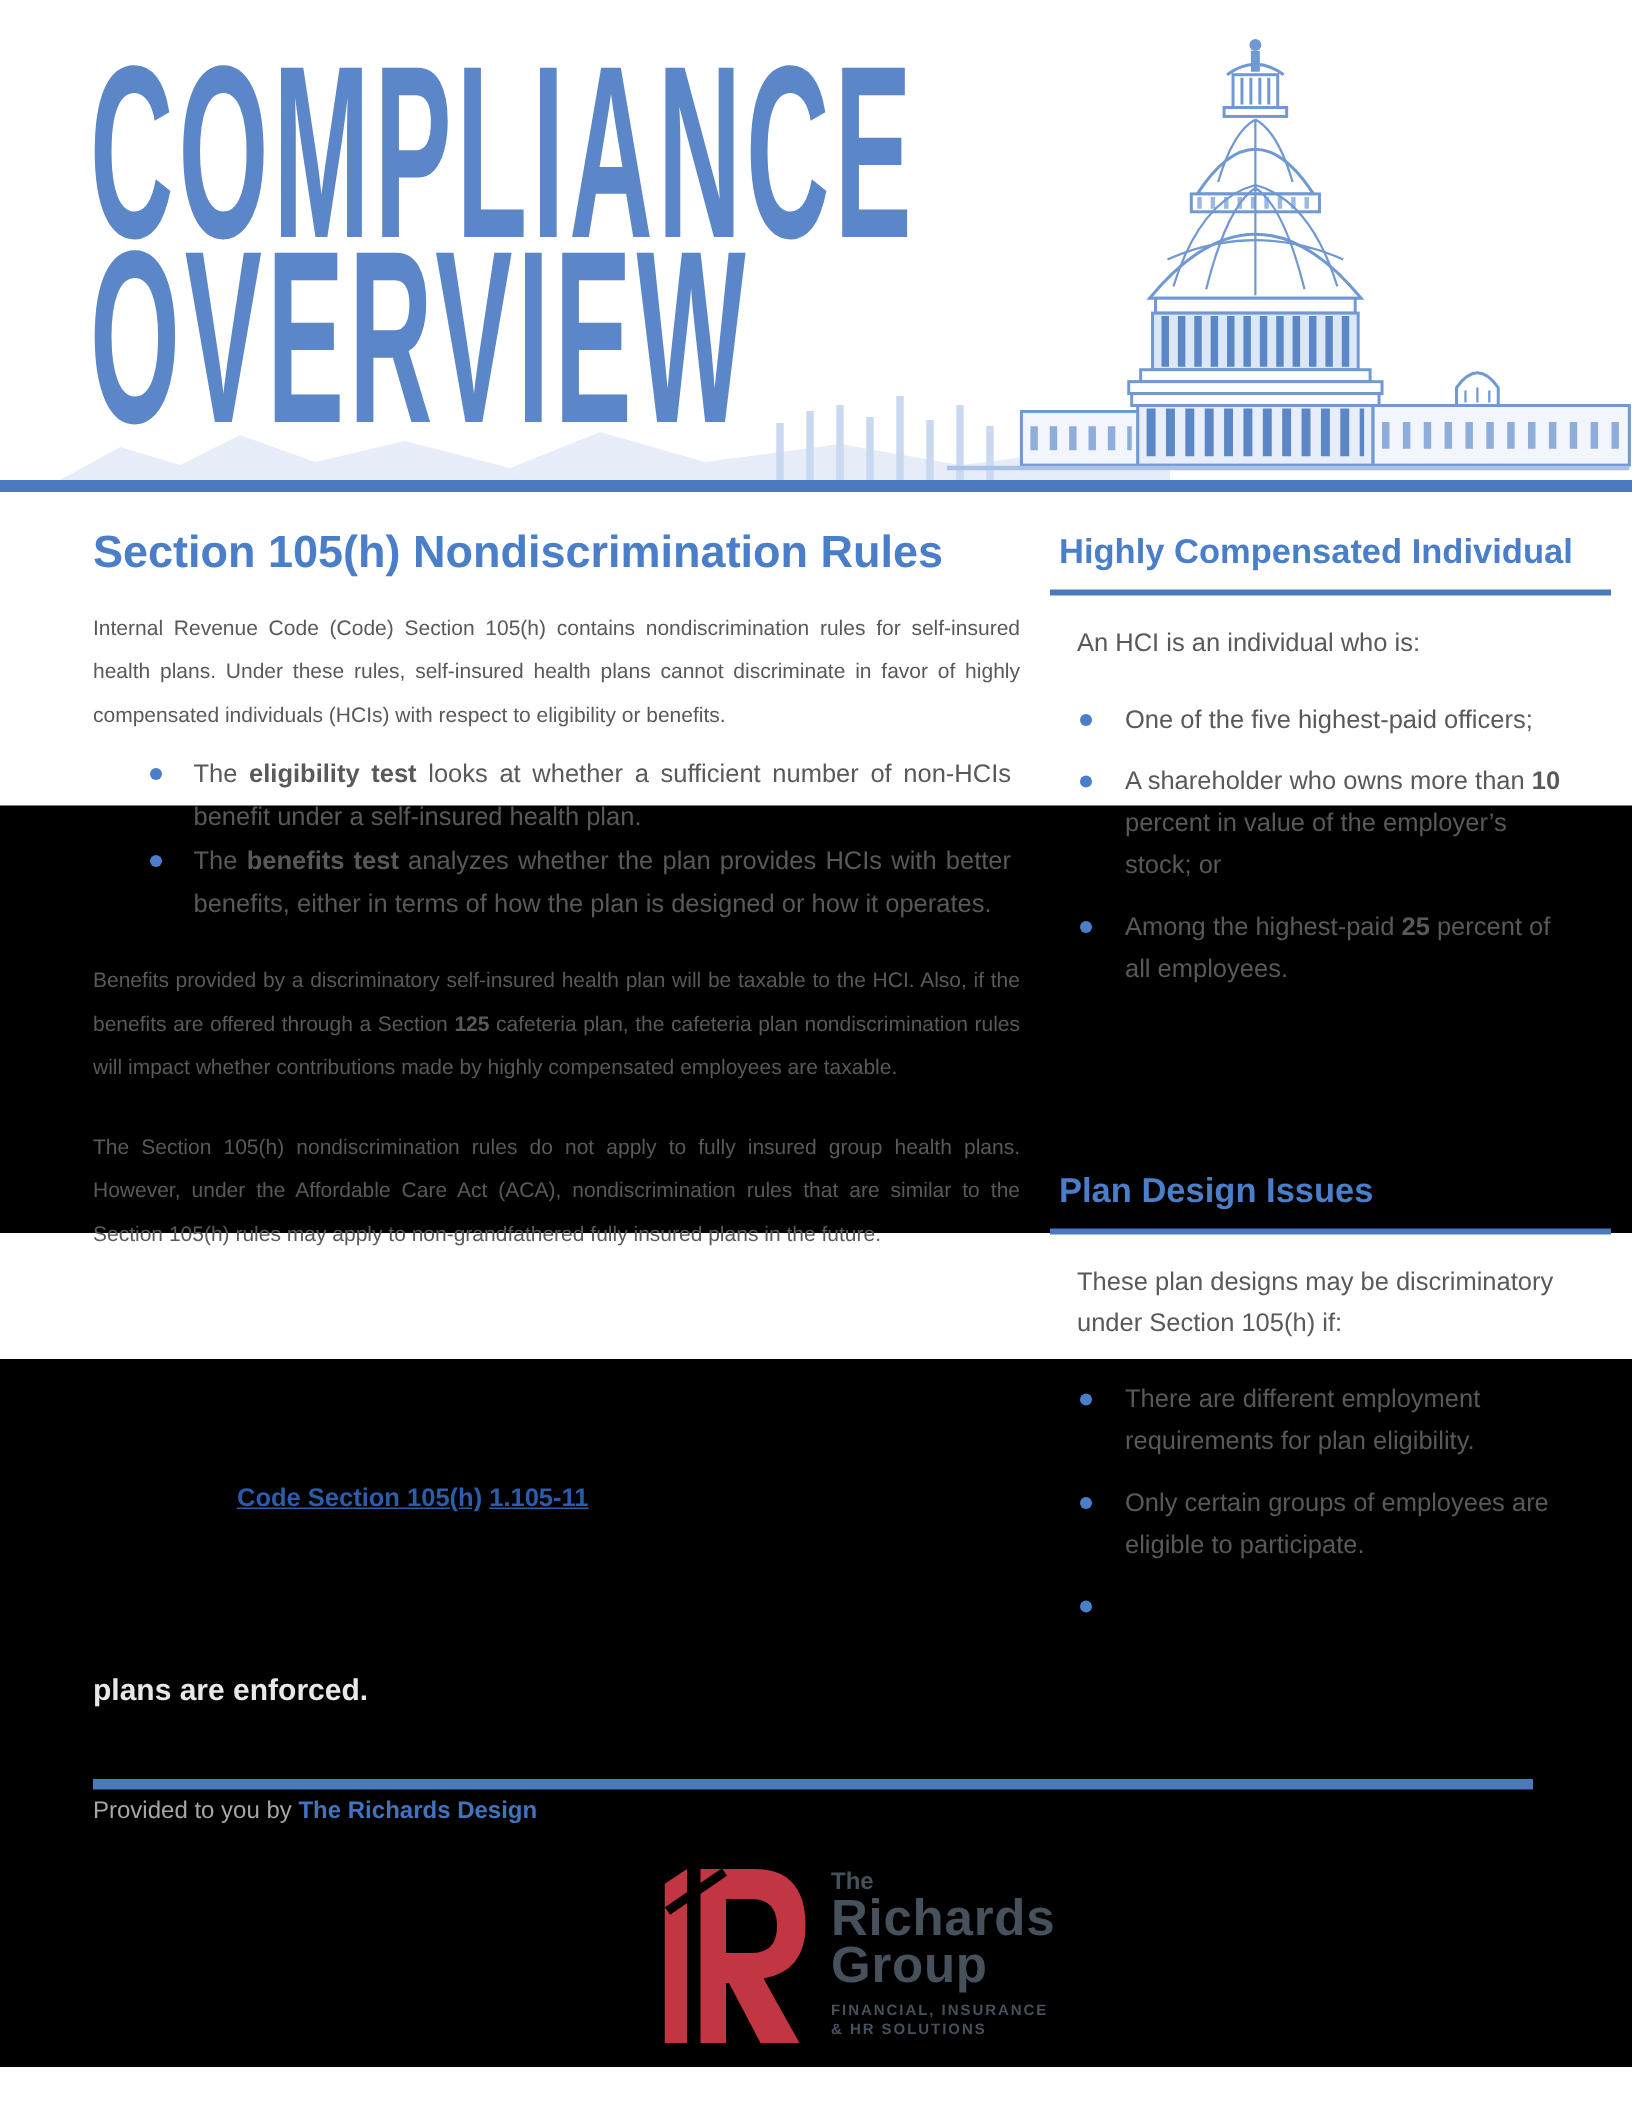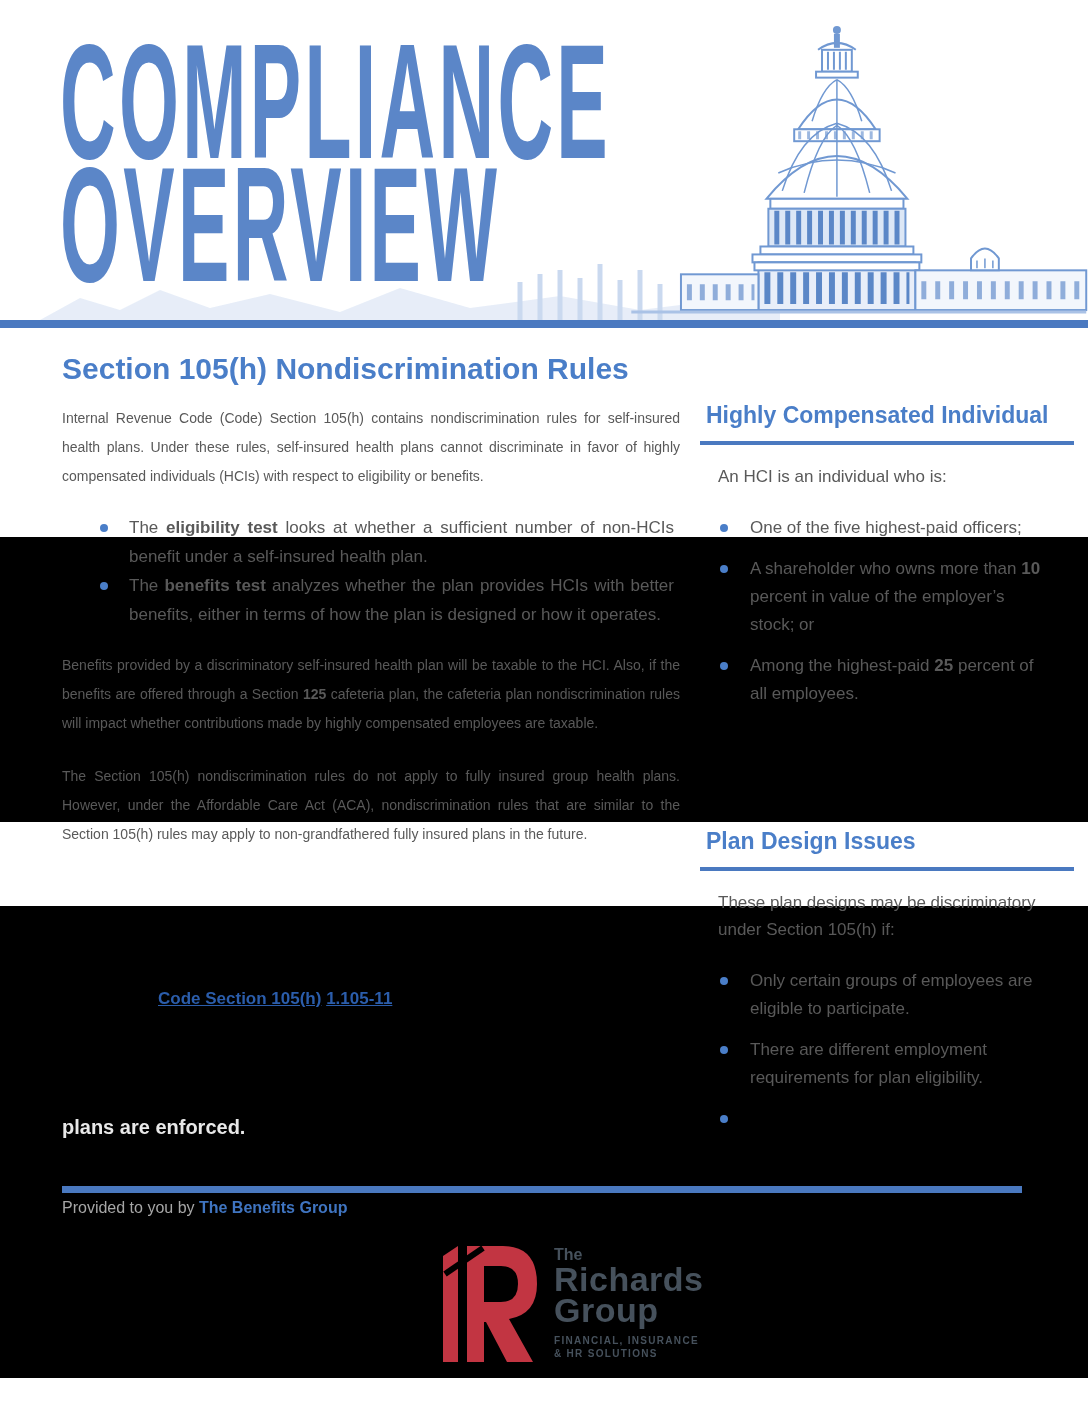--- a/index.html
+++ b/index.html
@@ -21,40 +21,40 @@
   .hdr-sketch { position:absolute; left:40px; top:250px; width:740px; height:70px; opacity:.75; }
   .hdr-rule { position:absolute; left:0; top:320px; width:1088px; height:8px; background:#4a79c0; z-index:1; }
 
   
   .leftcol { position:absolute; left:62px; top:350px; width:618px; z-index:1; color:#595959; }
   .leftcol h1 { color:#4a7ec8; font-size:30px; line-height:38px; font-weight:bold; }
   .para { font-size:14px; line-height:29px; text-align:justify; }
   .p1 { margin-top:16px; }
   .p2 { margin-top:22px; }
   .p3 { margin-top:24px; }
-  .blts { list-style:none; margin-top:22px; }
+  .blts { list-style:none; margin-top:10px; }
   .blts li { display:flex; }
   .dot { flex:none; width:8px; height:8px; border-radius:50%; background:#4a7ec8; margin:11px 0 0 38px; }
   .bt { margin-left:21px; width:545px; font-size:17px; line-height:29px; text-align:justify; }
   b { font-weight:bold; }
 
   
   .rbox { position:absolute; left:62px; top:922px; width:620px; height:190px; background:#000000;
           z-index:1; padding:62px 14px 0 96px; font-size:17px; line-height:29px; }
   .lnk { color:#2b5dab; text-decoration:underline; font-weight:bold; cursor:pointer; }
   .irs-line { margin-top:7px; text-align:justify; text-align-last:justify; color:#7f8894; }
   .lnk-block { display:inline-block; }
   .afterbox { position:absolute; left:62px; top:1116px; z-index:1; color:#e8e8e8; font-weight:bold;
               font-size:20px; }
 
   
   .sidebar-a, .sidebar-b { position:absolute; left:706px; width:380px; z-index:1; color:#595959; }
   .sidebar-a { top:354px; }
   .sidebar-b { top:780px; }
-  .sb-h { color:#4a7ec8; font-size:23px; font-weight:bold; white-space:nowrap;margin-top:48px; }
+  .sb-h { color:#4a7ec8; font-size:23px; font-weight:bold; white-space:nowrap; }
   .srule { width:374px; height:4px; background:#4a79c0; margin:12px 0 0 -6px; }
   .sb-intro { font-size:17px; line-height:27px; margin:18px 0 0 12px; width:320px; }
   .sblts { list-style:none; margin-top:24px; }
   .sblts li { display:flex; margin-bottom:13px; }
   .sdot { flex:none; width:8px; height:8px; border-radius:50%; background:#4a7ec8; margin:10px 0 0 14px; }
   .sbt { margin-left:22px; width:300px; font-size:17px; line-height:28px; }
 
   
   .ft-rule { position:absolute; left:62px; top:1186px; width:960px; height:7px; background:#4a79c0; z-index:1; }
   .provided { position:absolute; left:62px; top:1199px; z-index:1; font-size:16px; color:#a6a6a6; }
@@ -187,34 +187,34 @@
     </ul>
   </aside>
 
   <aside class="sidebar-b">
     <h2 class="sb-h">Plan Design Issues</h2>
     <div class="srule"></div>
     <p class="sb-intro">These plan designs may be discriminatory under Section 105(h) if:</p>
     <ul class="sblts">
       <li>
         <span class="sdot"></span>
+        <div class="sbt">There are different employment requirements for plan eligibility.</div>
+      </li>
+      <li>
+        <span class="sdot"></span>
         <div class="sbt">Only certain groups of employees are eligible to participate.</div>
-      </li>
-      <li>
-        <span class="sdot"></span>
-        <div class="sbt">There are different employment requirements for plan eligibility.</div>
       </li>
       <li>
         <span class="sdot"></span>
       </li>
     </ul>
   </aside>
 
   <div class="ft-rule"></div>
-  <div class="provided"><span>Provided to you by </span><span class="brand">The Benefits Group</span></div>
+  <div class="provided"><span>Provided to you by </span><span class="brand">The Richards Design</span></div>
 
   <div class="logo">
     <svg class="logo-r" viewBox="0 0 97 118" aria-hidden="true">
       <polygon points="0,12 15,2 15,118 0,118" fill="#c23542"></polygon>
       <path fill-rule="evenodd" fill="#c23542" d="M24 2 H60 Q94 2 94 40 Q94 70 66 75 L90 118 H64 L43 78 H41 V118 H24 Z
            M41 22 V58 H58 Q75 58 75 40 Q75 22 58 22 Z"></path>
       <line x1="2" y1="30" x2="40" y2="4" stroke="#000000" stroke-width="6"></line>
     </svg>
     <div class="logo-txt">
       <div class="logo-the">The</div>

